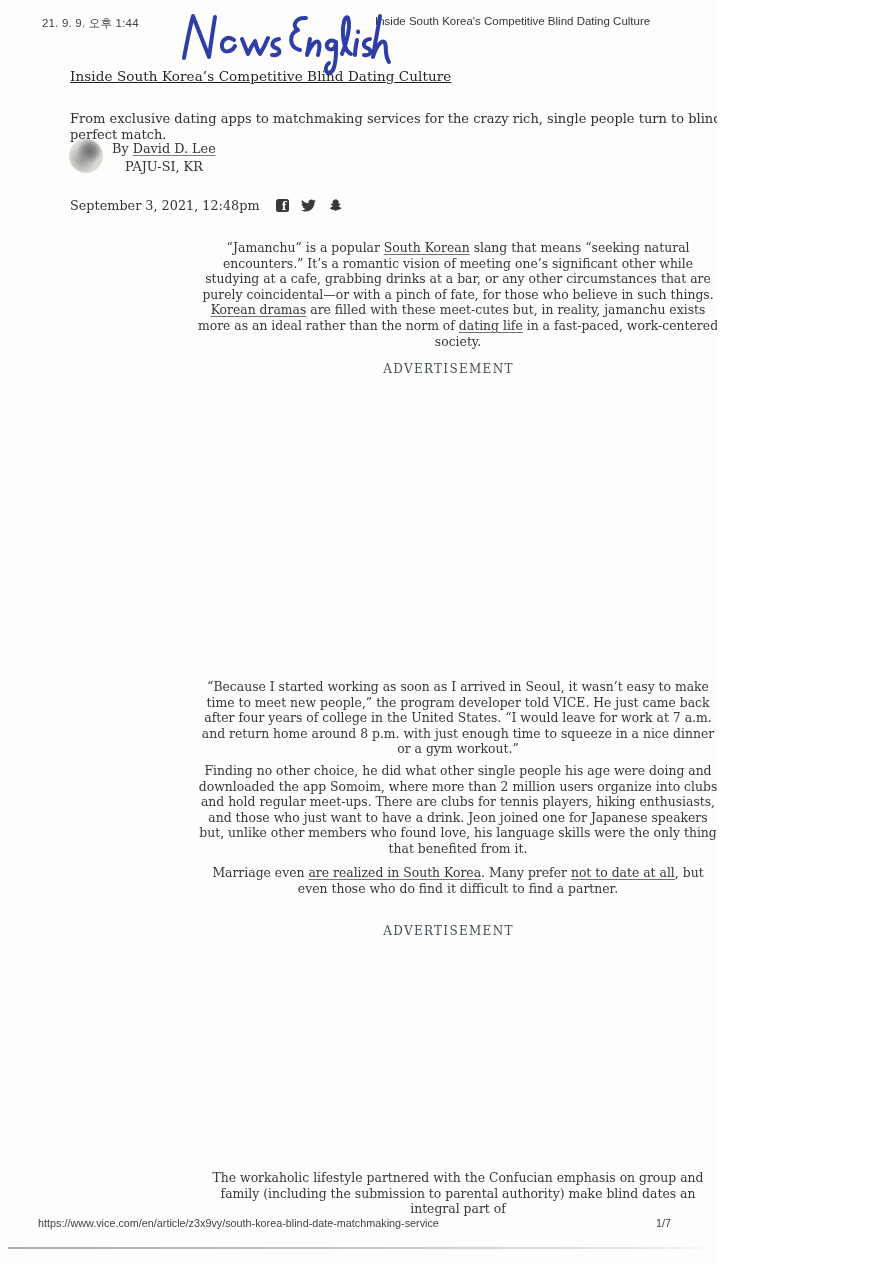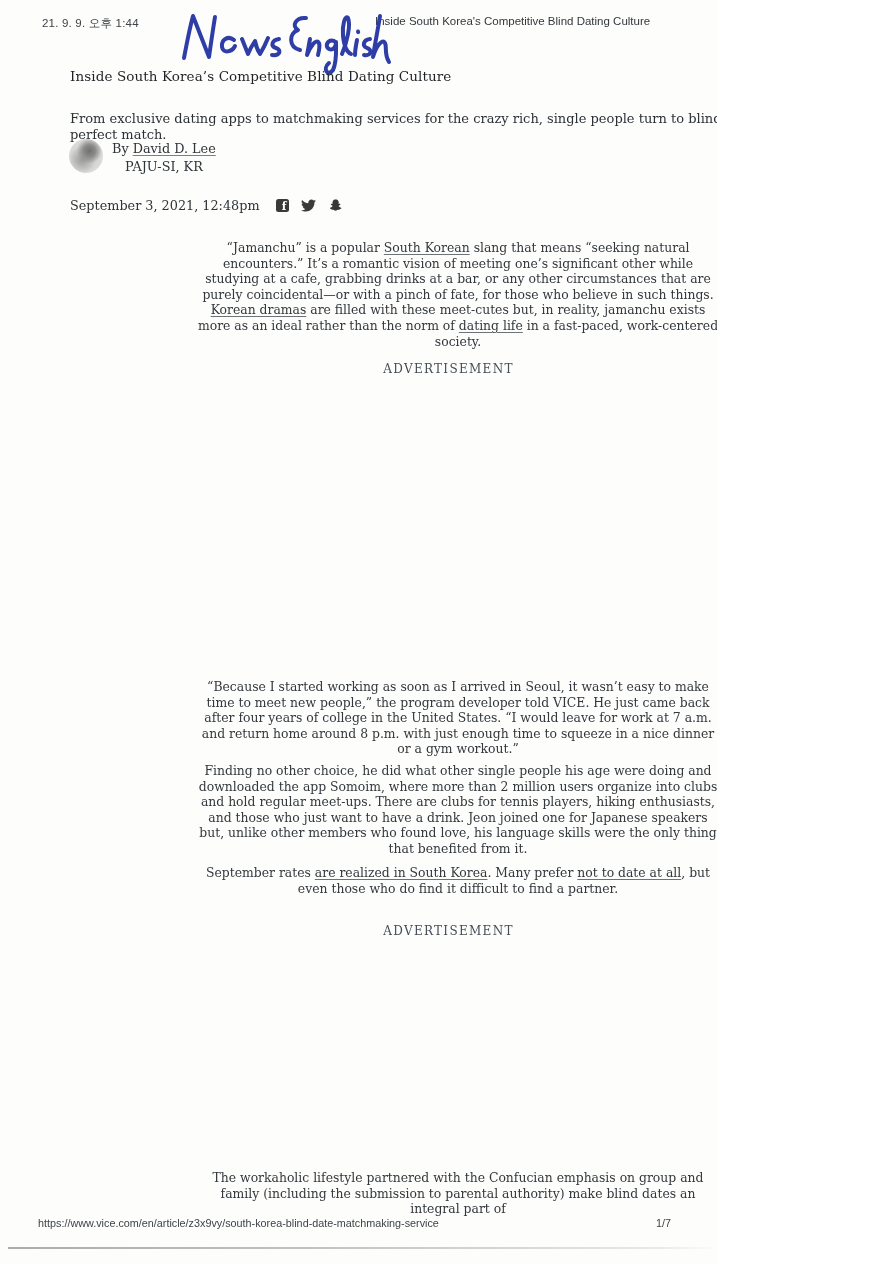--- a/index.html
+++ b/index.html
@@ -36,21 +36,21 @@
     position:absolute;left:8px;right:0;top:1247px;height:2px;
     background:linear-gradient(90deg,#9e9e9e 0%,#b5b5b5 40%,#cfcfcf 70%,#e6e6e6 92%,rgba(230,230,230,0));
     opacity:.85;
   }
   
   .handwriting{position:absolute;left:176px;top:4px;width:240px;height:78px;}
   .handwriting path{fill:none;stroke:#2e3ea6;stroke-width:4;stroke-linecap:round;stroke-linejoin:round;}
   
   .article-title{
     position:absolute;left:70px;top:68px;
-    font-size:13.5px;color:#1f2327;letter-spacing:.1px;
+    font-size:13.5px;color:#1f2327;letter-spacing:.1px;text-decoration:underline;
   }
   .article-dek{
     position:absolute;left:70px;top:111px;width:805px;
     font-size:13px;color:#2c3136;line-height:16px;
   }
   .byline{position:absolute;left:69px;top:139px;display:flex;}
   .avatar{
     width:34px;height:34px;border-radius:50%;flex:0 0 34px;
     background:
       radial-gradient(circle at 60% 35%, #70706e 0, #8b8b89 20%, rgba(139,139,137,0) 42%),
@@ -141,21 +141,21 @@
 
   <div class="body-par p1"><span>“Jamanchu” is a popular </span><span class="inline-link">South Korean</span><span> slang that means “seeking natural encounters.” It’s a romantic vision of meeting one’s significant other while studying at a cafe, grabbing drinks at a bar, or any other circumstances that are purely coincidental—or with a pinch of fate, for those who believe in such things. </span><span class="inline-link">Korean dramas</span><span> are filled with these meet-cutes but, in reality, jamanchu exists more as an ideal rather than the norm of </span><span class="inline-link">dating life</span><span> in a fast-paced, work-centered society.</span></div>
 
   <div class="ad-label ad1">ADVERTISEMENT</div>
 
 
   <div class="body-par p3"><span>“Because I started working as soon as I arrived in Seoul, it wasn’t easy to make time to meet new people,” the program developer told VICE. He just came back after four years of college in the United States. “I would leave for work at 7 a.m. and return home around 8 p.m. with just enough time to squeeze in a nice dinner or a gym workout.”</span></div>
 
   <div class="body-par p4"><span>Finding no other choice, he did what other single people his age were doing and downloaded the app Somoim, where more than 2 million users organize into clubs and hold regular meet-ups. There are clubs for tennis players, hiking enthusiasts, and those who just want to have a drink. Jeon joined one for Japanese speakers but, unlike other members who found love, his language skills were the only thing that benefited from it.</span></div>
 
-  <div class="body-par p5"><span>September rates </span><span class="inline-link">are realized in South Korea</span><span>. Many prefer </span><span class="inline-link">not to date at all</span><span>, but even those who do find it difficult to find a partner.</span></div>
+  <div class="body-par p5"><span>Marriage even </span><span class="inline-link">are realized in South Korea</span><span>. Many prefer </span><span class="inline-link">not to date at all</span><span>, but even those who do find it difficult to find a partner.</span></div>
 
   <div class="ad-label ad2">ADVERTISEMENT</div>
 
   <div class="body-par p6"><span>The workaholic lifestyle partnered with the Confucian emphasis on group and family (including the submission to parental authority) make blind dates an integral part of</span></div>
 
   <div class="print-url">https://www.vice.com/en/article/z3x9vy/south-korea-blind-date-matchmaking-service</div>
   <div class="print-page">1/7</div>
 
   <div class="scan-line"></div>
 </div>

